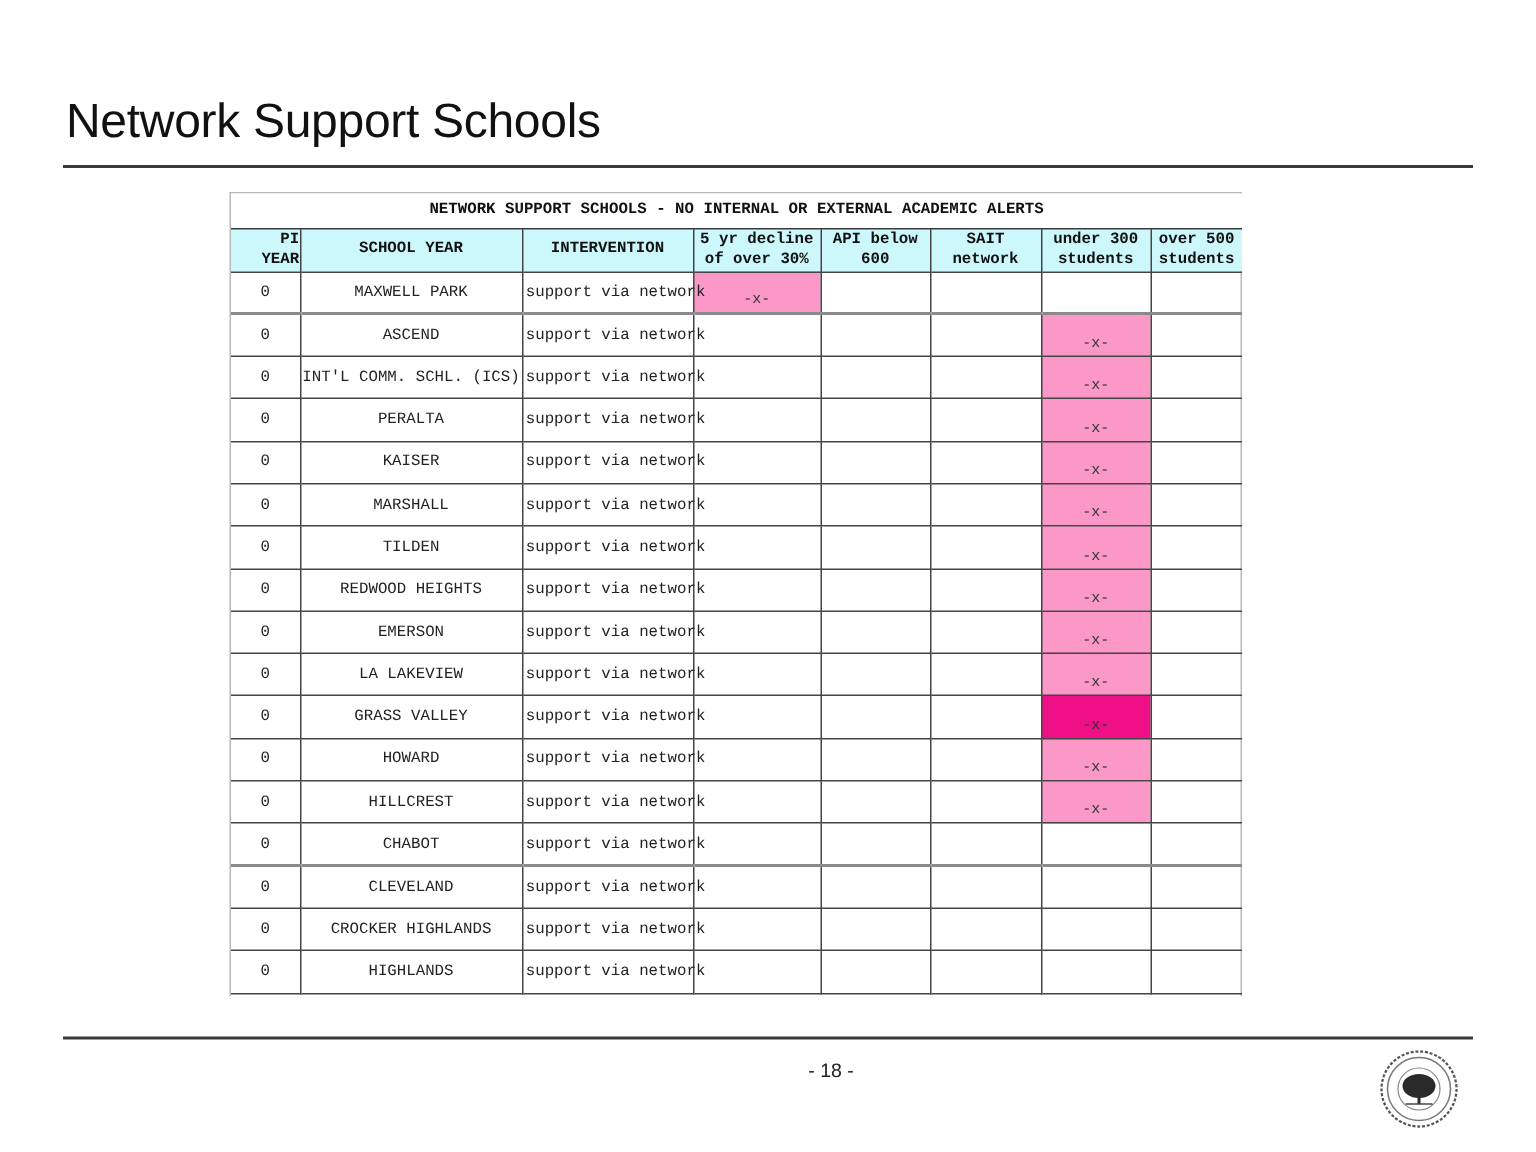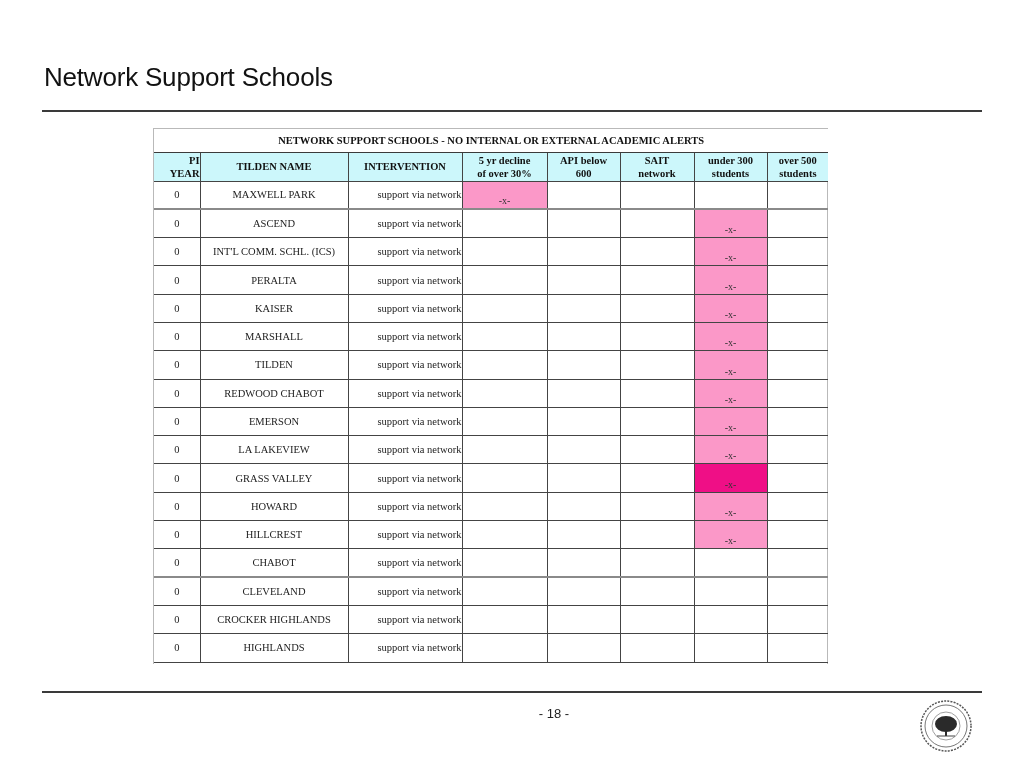--- a/index.html
+++ b/index.html
@@ -2,33 +2,33 @@
 <html><head>
 <meta charset="utf-8">
 <style>
   html, body { margin: 0; padding: 0; }
   body {
     width: 1024px; height: 768px; background: #ffffff; position: relative; overflow: hidden;
     font-family: "Liberation Sans", sans-serif;
   }
   .slide-title {
     position: absolute; left: 44px; top: 62px;
-    font-size: 26px; color: #111; font-family: "Liberation Sans", sans-serif;
+    font-size: 32px; color: #111; font-family: "Liberation Sans", sans-serif;
     letter-spacing: -0.2px;
   }
   .rule-top { position: absolute; left: 42px; top: 110px; width: 940px; height: 2px; background: #3a3a3a; }
   .rule-bottom { position: absolute; left: 42px; top: 691px; width: 940px; height: 2px; background: #3a3a3a; }
   .page-num { position: absolute; left: 0; width: 1108px; top: 706px; text-align: center; font-size: 13px; color: #222; }
   .seal { position: absolute; left: 920px; top: 700px; width: 52px; height: 52px; }
 
   .table-wrap {
     position: absolute; left: 153px; top: 128px; width: 675px; height: 536px;
     border: 1px solid #b9b9b9; border-bottom: none; box-sizing: border-box; background: #fff;
   }
-  table { border-collapse: collapse; table-layout: fixed; width: 674px; font-family: Liberation Serif, serif; }
+  table { border-collapse: collapse; table-layout: fixed; width: 674px; font-family: Liberation Mono, monospace; }
   th, td { padding: 0; box-sizing: border-box; }
   .caption-row td {
     height: 23px; font-weight: bold; font-size: 10.5px; text-align: center; color: #111;
     border-bottom: 1px solid #3b3b3b; background: #fff;
   }
   .head-row th {
     height: 29px; background: #ccf7fb; font-size: 10.5px; font-weight: bold; color: #111;
     text-align: center; line-height: 13px; border: 1px solid #444;
   }
   .head-row th:first-child { border-left: none; text-align: right; }
@@ -62,21 +62,21 @@
         <col style="width:74px">
         <col style="width:73px">
         <col style="width:61px">
     </colgroup>
     <thead>
       <tr class="caption-row">
         <td colspan="8">NETWORK SUPPORT SCHOOLS - NO INTERNAL OR EXTERNAL ACADEMIC ALERTS</td>
       </tr>
       <tr class="head-row" id="head-row">
           <th><span>PI</span><br><span>YEAR</span></th>
-          <th><span>TILDEN NAME</span></th>
+          <th><span>SCHOOL YEAR</span></th>
           <th><span>INTERVENTION</span></th>
           <th><span>5 yr decline</span><br><span>of over 30%</span></th>
           <th><span>API below</span><br><span>600</span></th>
           <th><span>SAIT</span><br><span>network</span></th>
           <th><span>under 300</span><br><span>students</span></th>
           <th><span>over 500</span><br><span>students</span></th>
         </tr>
     </thead>
     <tbody id="table-body">
         <tr class="thick">
@@ -144,21 +144,21 @@
           <td class="cell">TILDEN</td>
           <td class="cell intervention">support via network</td>
           <td class="cell flag"></td>
           <td class="cell flag"></td>
           <td class="cell flag"></td>
           <td class="cell flag light">-x-</td>
           <td class="cell flag"></td>
         </tr>
         <tr>
           <td class="cell">0</td>
-          <td class="cell">REDWOOD CHABOT</td>
+          <td class="cell">REDWOOD HEIGHTS</td>
           <td class="cell intervention">support via network</td>
           <td class="cell flag"></td>
           <td class="cell flag"></td>
           <td class="cell flag"></td>
           <td class="cell flag light">-x-</td>
           <td class="cell flag"></td>
         </tr>
         <tr>
           <td class="cell">0</td>
           <td class="cell">EMERSON</td>

